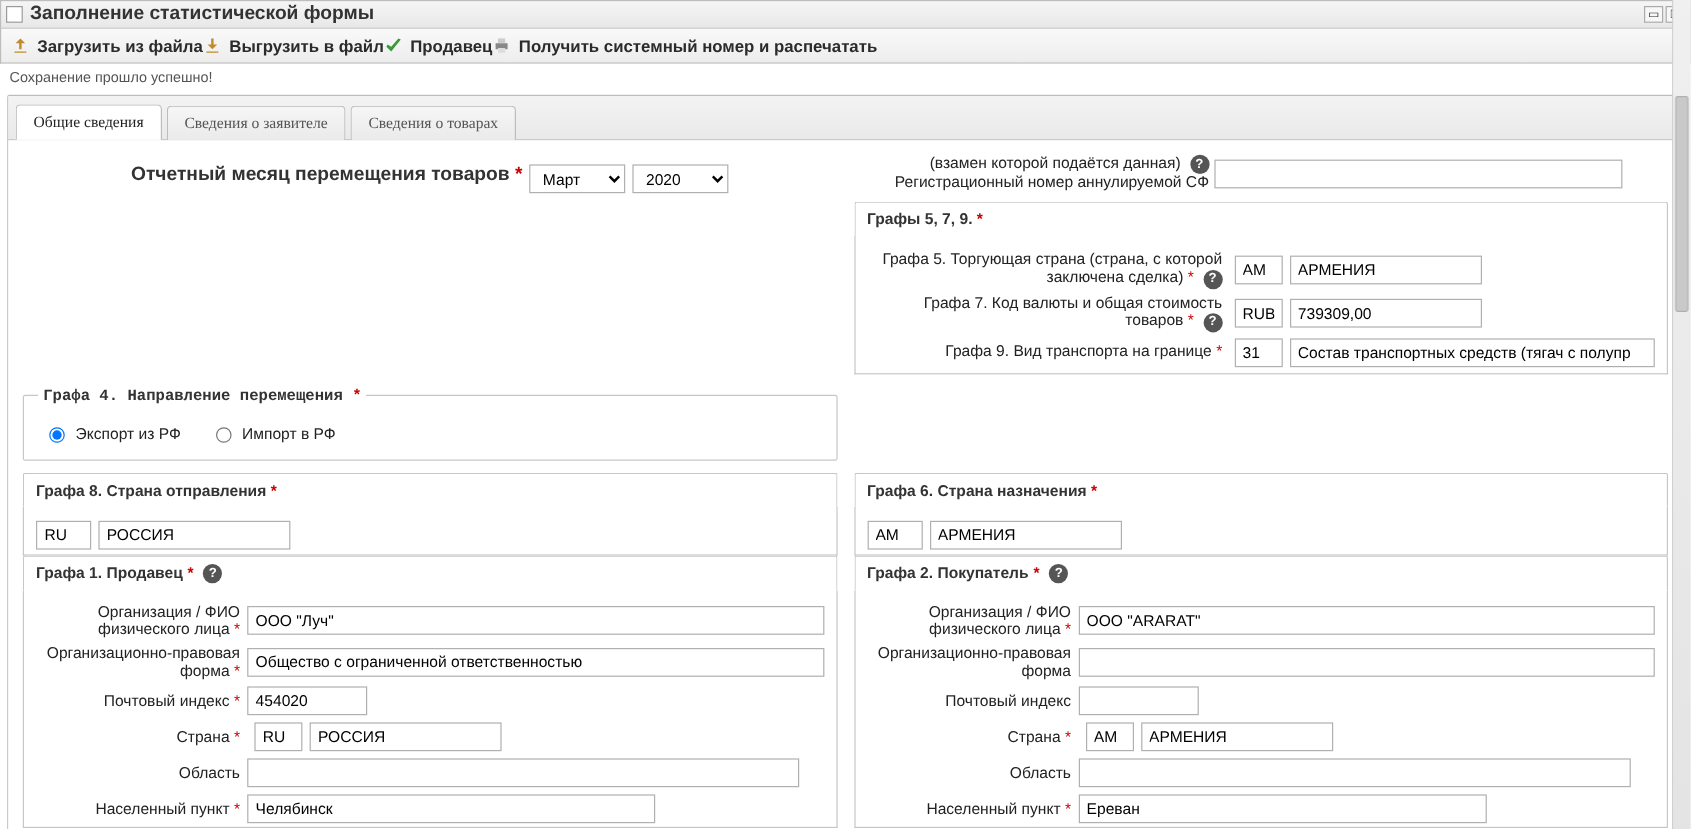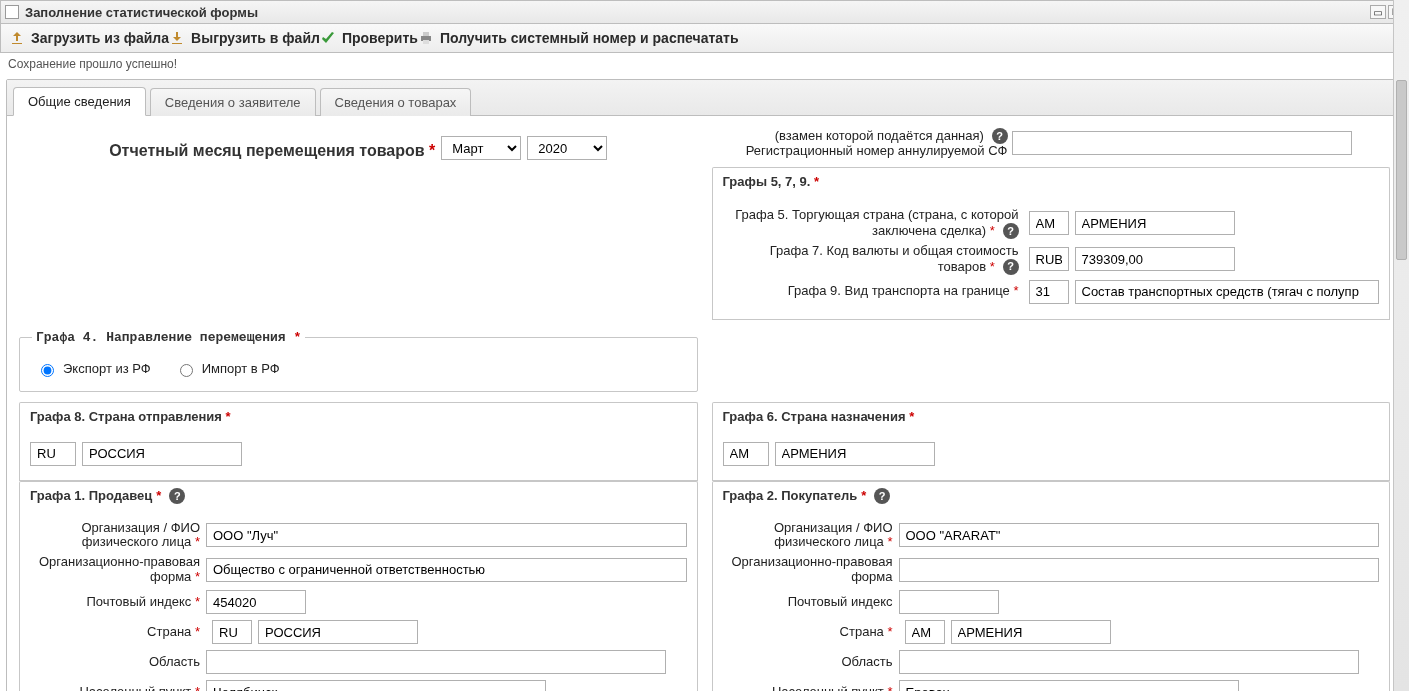--- a/index.html
+++ b/index.html
@@ -5,21 +5,21 @@
   * { box-sizing: border-box; }
   html, body { margin:0; padding:0; font-family: Arial, Helvetica, sans-serif; font-size:13px; color:#222; background:#fff; }
   .window { width:1409px; }
   .titlebar {
     display:flex; align-items:center; height:24px;
     background:linear-gradient(#f5f5f5,#e8e8e8);
     border:1px solid #bdbdbd; border-bottom:1px solid #bdbdbd;
     padding:0 4px;
   }
   .titlebar .win-icon { width:14px; height:14px; border:1px solid #9a9a9a; margin-right:6px; background:#fff; }
-  .titlebar .title { flex:1; font-weight:bold; font-size:13px; color:#333; }
+  .titlebar .title { flex:1; font-weight:bold; font-size:16px; color:#333; }
   .titlebar .tb-btn { width:16px; height:14px; border:1px solid #aaa; margin-left:2px; background:#f7f7f7; display:flex; align-items:center; justify-content:center; font-size:10px; cursor:pointer;}
   .toolbar {
     display:flex; align-items:center; 
     background:linear-gradient(#f9f9f9,#ededed);
     border:1px solid #bdbdbd; border-top:none;
     padding:6px 8px;
   }
   .t-item { display:flex; align-items:center; gap:6px; cursor:pointer; font-weight:bold; color:#2b2b2b; font-size:14px;}
   .t-icon { width:16px; height:16px; display:inline-block; }
   .status-msg { padding:4px 8px; color:#555; font-size:12px;}
@@ -27,21 +27,21 @@
   .tabbar {
     display:flex; align-items:flex-end;
     background:linear-gradient(#f3f3f3,#e9e9e9);
     border-bottom:1px solid #bdbdbd;
     padding:6px 6px 0 6px; gap:4px;
   }
   .tab {
     border:1px solid #bdbdbd; border-bottom:none;
     background:linear-gradient(#f6f6f6,#eaeaea);
     padding:6px 14px; border-radius:4px 4px 0 0;
-    color:#555; cursor:pointer; position:relative; top:1px;
+    color:#555; cursor:pointer; position:relative; top:1px;font-family:Liberation Serif, serif;
   }
   .tab.active { background:#fff; color:#222; font-weight:normal; top:1px; border-bottom:1px solid #fff;}
   .tab-content { background:#fff; padding:10px 12px 18px 12px; min-height:540px;}
   .cols { display:flex; gap:14px; }
   .col { flex:1; min-width:0; }
   .row-line { display:flex; align-items:center; margin:4px 0; }
   .req { color:#c00; }
   .help {
     display:inline-flex; width:16px; height:16px; border-radius:50%;
     background:#555; color:#fff; align-items:center; justify-content:center;
@@ -52,41 +52,41 @@
     background:#fff;
   }
   fieldset.section {
     border:1px solid #c7c7c7; border-radius:2px;
     padding:10px 12px 12px 12px; margin:10px 0;
   }
   fieldset.section > legend {
     padding:0 4px; font-weight:bold; color:#333; font-size:13px;font-family:Liberation Mono, monospace;
   }
   .radio-row { display:flex; gap:24px; align-items:center; padding:6px 4px 2px 4px;}
-  .radio-row label { display:flex; align-items:center; gap:6px; cursor:pointer;}
+  .radio-row label { display:flex; align-items:flex-end; gap:6px; cursor:pointer;}
   .big-label { font-size:16px; font-weight:bold; color:#333; }
-  .center-row { display:flex; justify-content:center; align-items:flex-end; gap:6px; padding:10px 0 6px 0;}
+  .center-row { display:flex; justify-content:center; align-items:flex-start; gap:6px; padding:10px 0 6px 0;}
   .pair-col { display:flex; flex-direction:column;}
   .field-line { display:flex; align-items:center; margin:3px 0; }
   .field-line .flabel { width:176px; text-align:right; padding-right:6px; line-height:1.1;}
   .field-line input { flex:0 0 auto; }
   .w-full { flex:1 1 auto !important; width:auto;}
   .w40 { width:40px;}
   .w50 { width:46px;}
   .w80 { width:80px;}
   .w90 { width:100px;}
   .w160 { width:160px;}
   .w340 { width:340px;}
   .w-rest { flex:1; }
   .sect-title-row { display:flex; align-items:center; gap:4px; }
   .section-header {
     border:1px solid #c7c7c7; border-bottom:none; padding:6px 10px; font-weight:bold; color:#333;
     background:#fff; border-radius:2px 2px 0 0;
   }
-  .inner-block { border:1px solid #c7c7c7; border-top:none; padding:8px 10px 10px 10px; }
+  .inner-block { border:1px solid #c7c7c7; border-top:none; padding:8px 10px 0 10px; }
   .right-top-row { display:flex; align-items:center; margin:2px 0 8px 0;}
   .right-top-row .rlabel { width:300px; text-align:right; line-height:1.15; padding-right:4px;}
   .grp-line { display:flex; align-items:center; margin:5px 0;}
   .grp-line .glabel { width:300px; text-align:right; padding-right:4px; line-height:1.15;}
   .gap6 { gap:6px;}
   .scroll-edge { position:fixed; right:0; top:0; width:16px; bottom:0; background:linear-gradient(#f0f0f0,#e4e4e4); border-left:1px solid #c5c5c5;}
   .scroll-thumb { position:absolute; left:2px; right:2px; top:80px; height:180px; background:#c9c9c9; border:1px solid #b0b0b0; border-radius:2px;}
 </style>
 </head>
 <body>
@@ -116,21 +116,21 @@
           </svg>
       </span>
       <span>Выгрузить в файл</span>
     </div>
     <div class="t-item">
       <span class="t-icon">
         <svg viewBox="0 0 16 16" width="16" height="16">
             <path d="M2 9l4 4L14 3l-2-1-6 7-3-2z" fill="#3a9a3a"></path>
           </svg>
       </span>
-      <span>Проверить</span>
+      <span>Продавец</span>
     </div>
     <div class="t-item">
       <span class="t-icon">
         <svg viewBox="0 0 16 16" width="16" height="16">
             <rect x="3" y="6" width="10" height="5" fill="#888"></rect>
             <rect x="5" y="2" width="6" height="4" fill="#ccc"></rect>
             <rect x="5" y="10" width="6" height="4" fill="#ddd"></rect>
           </svg>
       </span>
       <span>Получить системный номер и распечатать</span>

